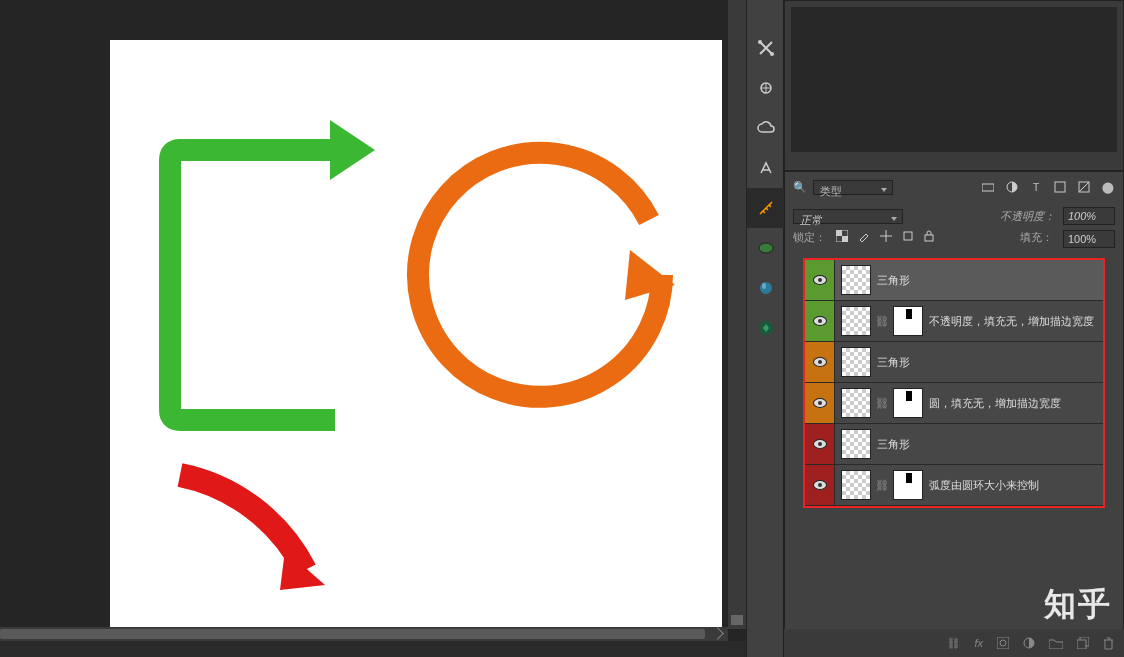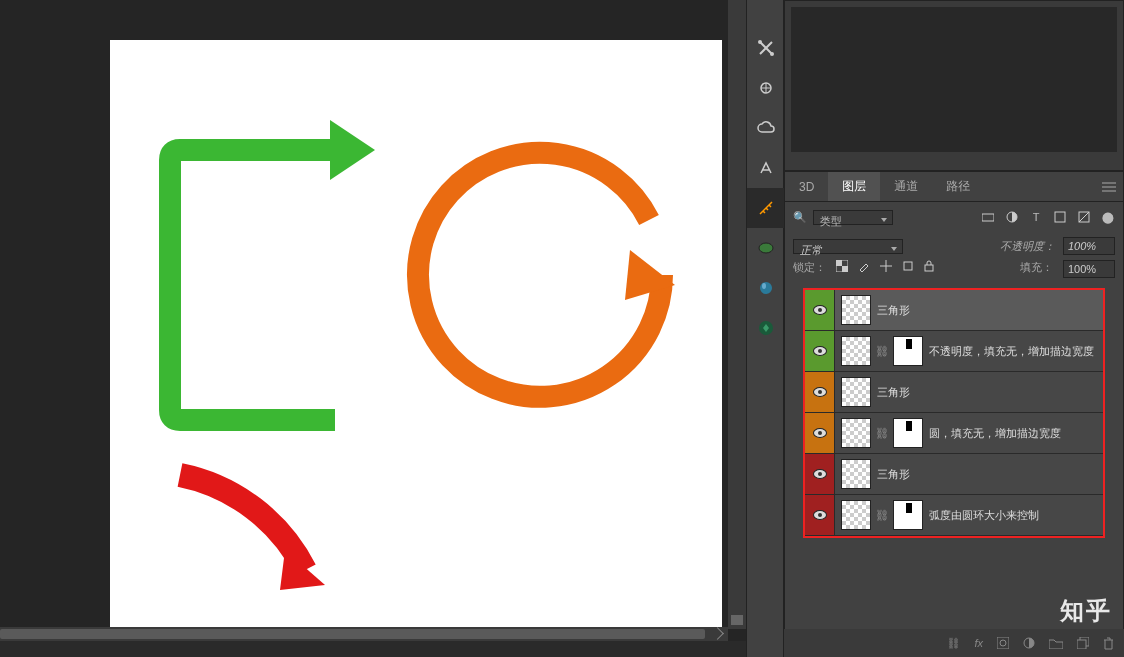--- a/index.html
+++ b/index.html
@@ -57,21 +57,21 @@
 .layer-body { flex:1; display:flex; align-items:center; height:100%; background:#474747; padding:0 6px; gap:6px; }
 .layer.sel .layer-body { background:#5a5a5a; }
 .thumb { width:30px; height:30px; background:#fff; border:1px solid #222; position:relative; }
 .thumb.checker { background: repeating-conic-gradient(#ccc 0 25%, #fff 0 50%) 0 0/8px 8px; }
 .thumb.mask { background:#fff; }
 .thumb.mask::after { content:""; position:absolute; left:12px; top:2px; width:6px; height:10px; background:#000; }
 .link { width:10px; height:14px; display:flex; align-items:center; justify-content:center; color:#999; }
 .lname { color:#ddd; font-size:11px; }
 .lock-ind { margin-left:auto; margin-right:6px; color:#aaa; }
 
-.watermark { position:absolute; right:12px; bottom:30px; color:#e8e8e8; font-size:24px; font-weight:600; display:flex; gap:8px; align-items:center;text-align:right;}
+.watermark { position:absolute; right:12px; bottom:30px; color:#e8e8e8; font-size:32px; font-weight:600; display:flex; gap:8px; align-items:center;text-align:right;}
 .watermark .zh { letter-spacing:2px; }
 
 .bottom-icons { position:absolute; left:784px; bottom:0; width:340px; height:28px; background:#3a3a3a; display:flex; align-items:center; justify-content:flex-end; gap:14px; padding:0 10px; color:#888; }
 .bottom-icons span { cursor:pointer; }
 
 svg { display:block; }
 </style>
 </head>
 <body>
 
@@ -145,31 +145,20 @@
         <path d="M5 8 L8 4 L11 8 L8 12z" fill="#3a9a6a"></path>
       </svg>
     </div>
 </div>
 
 <div class="upper-panel">
   <div class="upper-inner"></div>
 </div>
 
 <div class="panel">
-  <div class="tabs">
-    <div class="tab">3D</div>
-    <div class="tab active">图层</div>
-    <div class="tab">通道</div>
-    <div class="tab">路径</div>
-    <div class="menu-icon">
-        <svg width="14" height="10">
-          <path d="M0 1h14M0 5h14M0 9h14" stroke="#aaa"></path>
-        </svg>
-      </div>
-  </div>
 
   <div class="row-controls">
     <span>🔍</span>
     <div class="dd search-dd">
         <span>类型</span>
       </div>
     <div class="mini-icons">
       <span class="mini">
           <svg width="12" height="10">
             <rect x="0" y="2" width="12" height="7" fill="none" stroke="#ccc"></rect>

